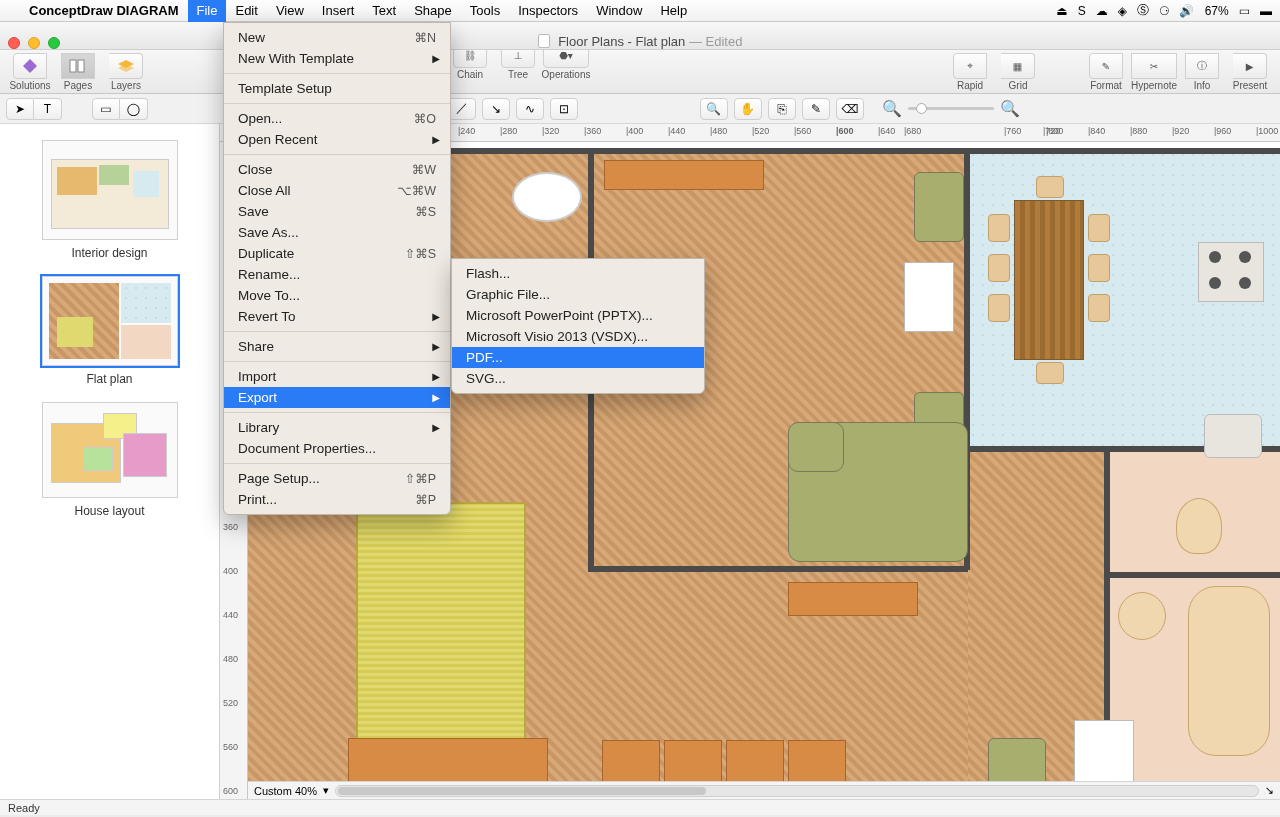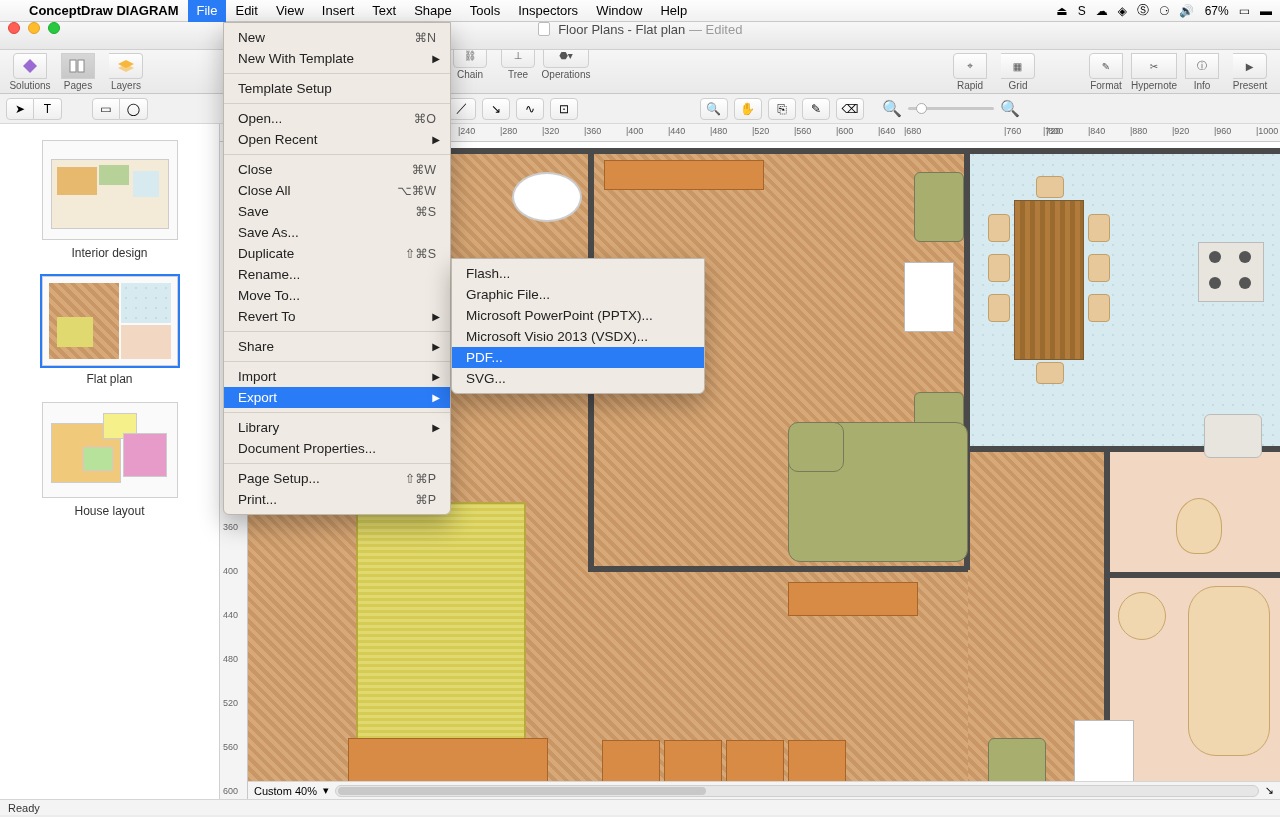--- a/index.html
+++ b/index.html
@@ -9,21 +9,21 @@
 .menubar { height: 22px; background: linear-gradient(#fdfdfd,#f1f1f1); border-bottom:1px solid #c9c9c9; display:flex; align-items:center; font-size:13px; }
 .menubar .apple { width:20px; text-align:center; font-size:14px; }
 .menubar .appname { font-weight:600; padding:0 9px; }
 .menubar .mitem { padding:0 9px; height:22px; line-height:22px; }
 .menubar .mitem.sel { background:#2a7bf6; color:#fff; }
 .menubar .spacer { flex:1; }
 .menubar .right { display:flex; align-items:center; gap:10px; padding-right:8px; font-size:12px; }
 .menubar .right span { display:inline-block; }
 
 
-.titlebar { height:28px; background:linear-gradient(#f7f7f7,#e7e7e7); border-bottom:1px solid #cfcfcf; display:flex; align-items:flex-start; padding:0 8px; font-size:13px; position:relative; }
+.titlebar { height:28px; background:linear-gradient(#f7f7f7,#e7e7e7); border-bottom:1px solid #cfcfcf; display:flex; align-items:flex-end; padding:0 8px; font-size:13px; position:relative; }
 .traffic { display:flex; gap:8px; }
 .tl { width:12px; height:12px; border-radius:50%; }
 .tl.r{background:#ff5f57;border:1px solid #e24238;} .tl.y{background:#ffbd2e;border:1px solid #e1a124;} .tl.g{background:#28c940;border:1px solid #1dad2c;}
 .titlebar .title { position:absolute; left:0; right:0; text-align:center; color:#4a4a4a; pointer-events:none; }
 .titlebar .title .edited{ color:#9a9a9a; }
 .titlebar .docicon{ display:inline-block; width:12px;height:14px;background:#fff;border:1px solid #bbb;border-radius:2px;vertical-align:-2px;margin-right:5px;}
 
 
 .toolbar { height:44px; background:linear-gradient(#f6f6f6,#e9e9e9); border-bottom:1px solid #c7c7c7; display:flex; align-items:flex-end; padding:0 6px 2px; font-size:10px; color:#555; }
 .tbgroup{ display:flex; gap:0; }
@@ -300,21 +300,21 @@
         <span style="left: 168px;">|200</span>
         <span style="left: 210px;">|240</span>
         <span style="left: 252px;">|280</span>
         <span style="left: 294px;">|320</span>
         <span style="left: 336px;">|360</span>
         <span style="left: 378px;">|400</span>
         <span style="left: 420px;">|440</span>
         <span style="left: 462px;">|480</span>
         <span style="left: 504px;">|520</span>
         <span style="left: 546px;">|560</span>
-        <span style="left: 588px;">|600</span>
+        <span style="left: 588px; font-weight: bold;">|600</span>
         <span style="left: 630px;">|640</span>
         <span style="left: 656px;">|680</span>
         <span style="left: 750px; margin-left: 45px;">|720</span>
         <span style="left: 756px;">|760</span>
         <span style="left: 798px;">|800</span>
         <span style="left: 840px;">|840</span>
         <span style="left: 882px;">|880</span>
         <span style="left: 924px;">|920</span>
         <span style="left: 966px;">|960</span>
         <span style="left: 1008px;">|1000</span>

